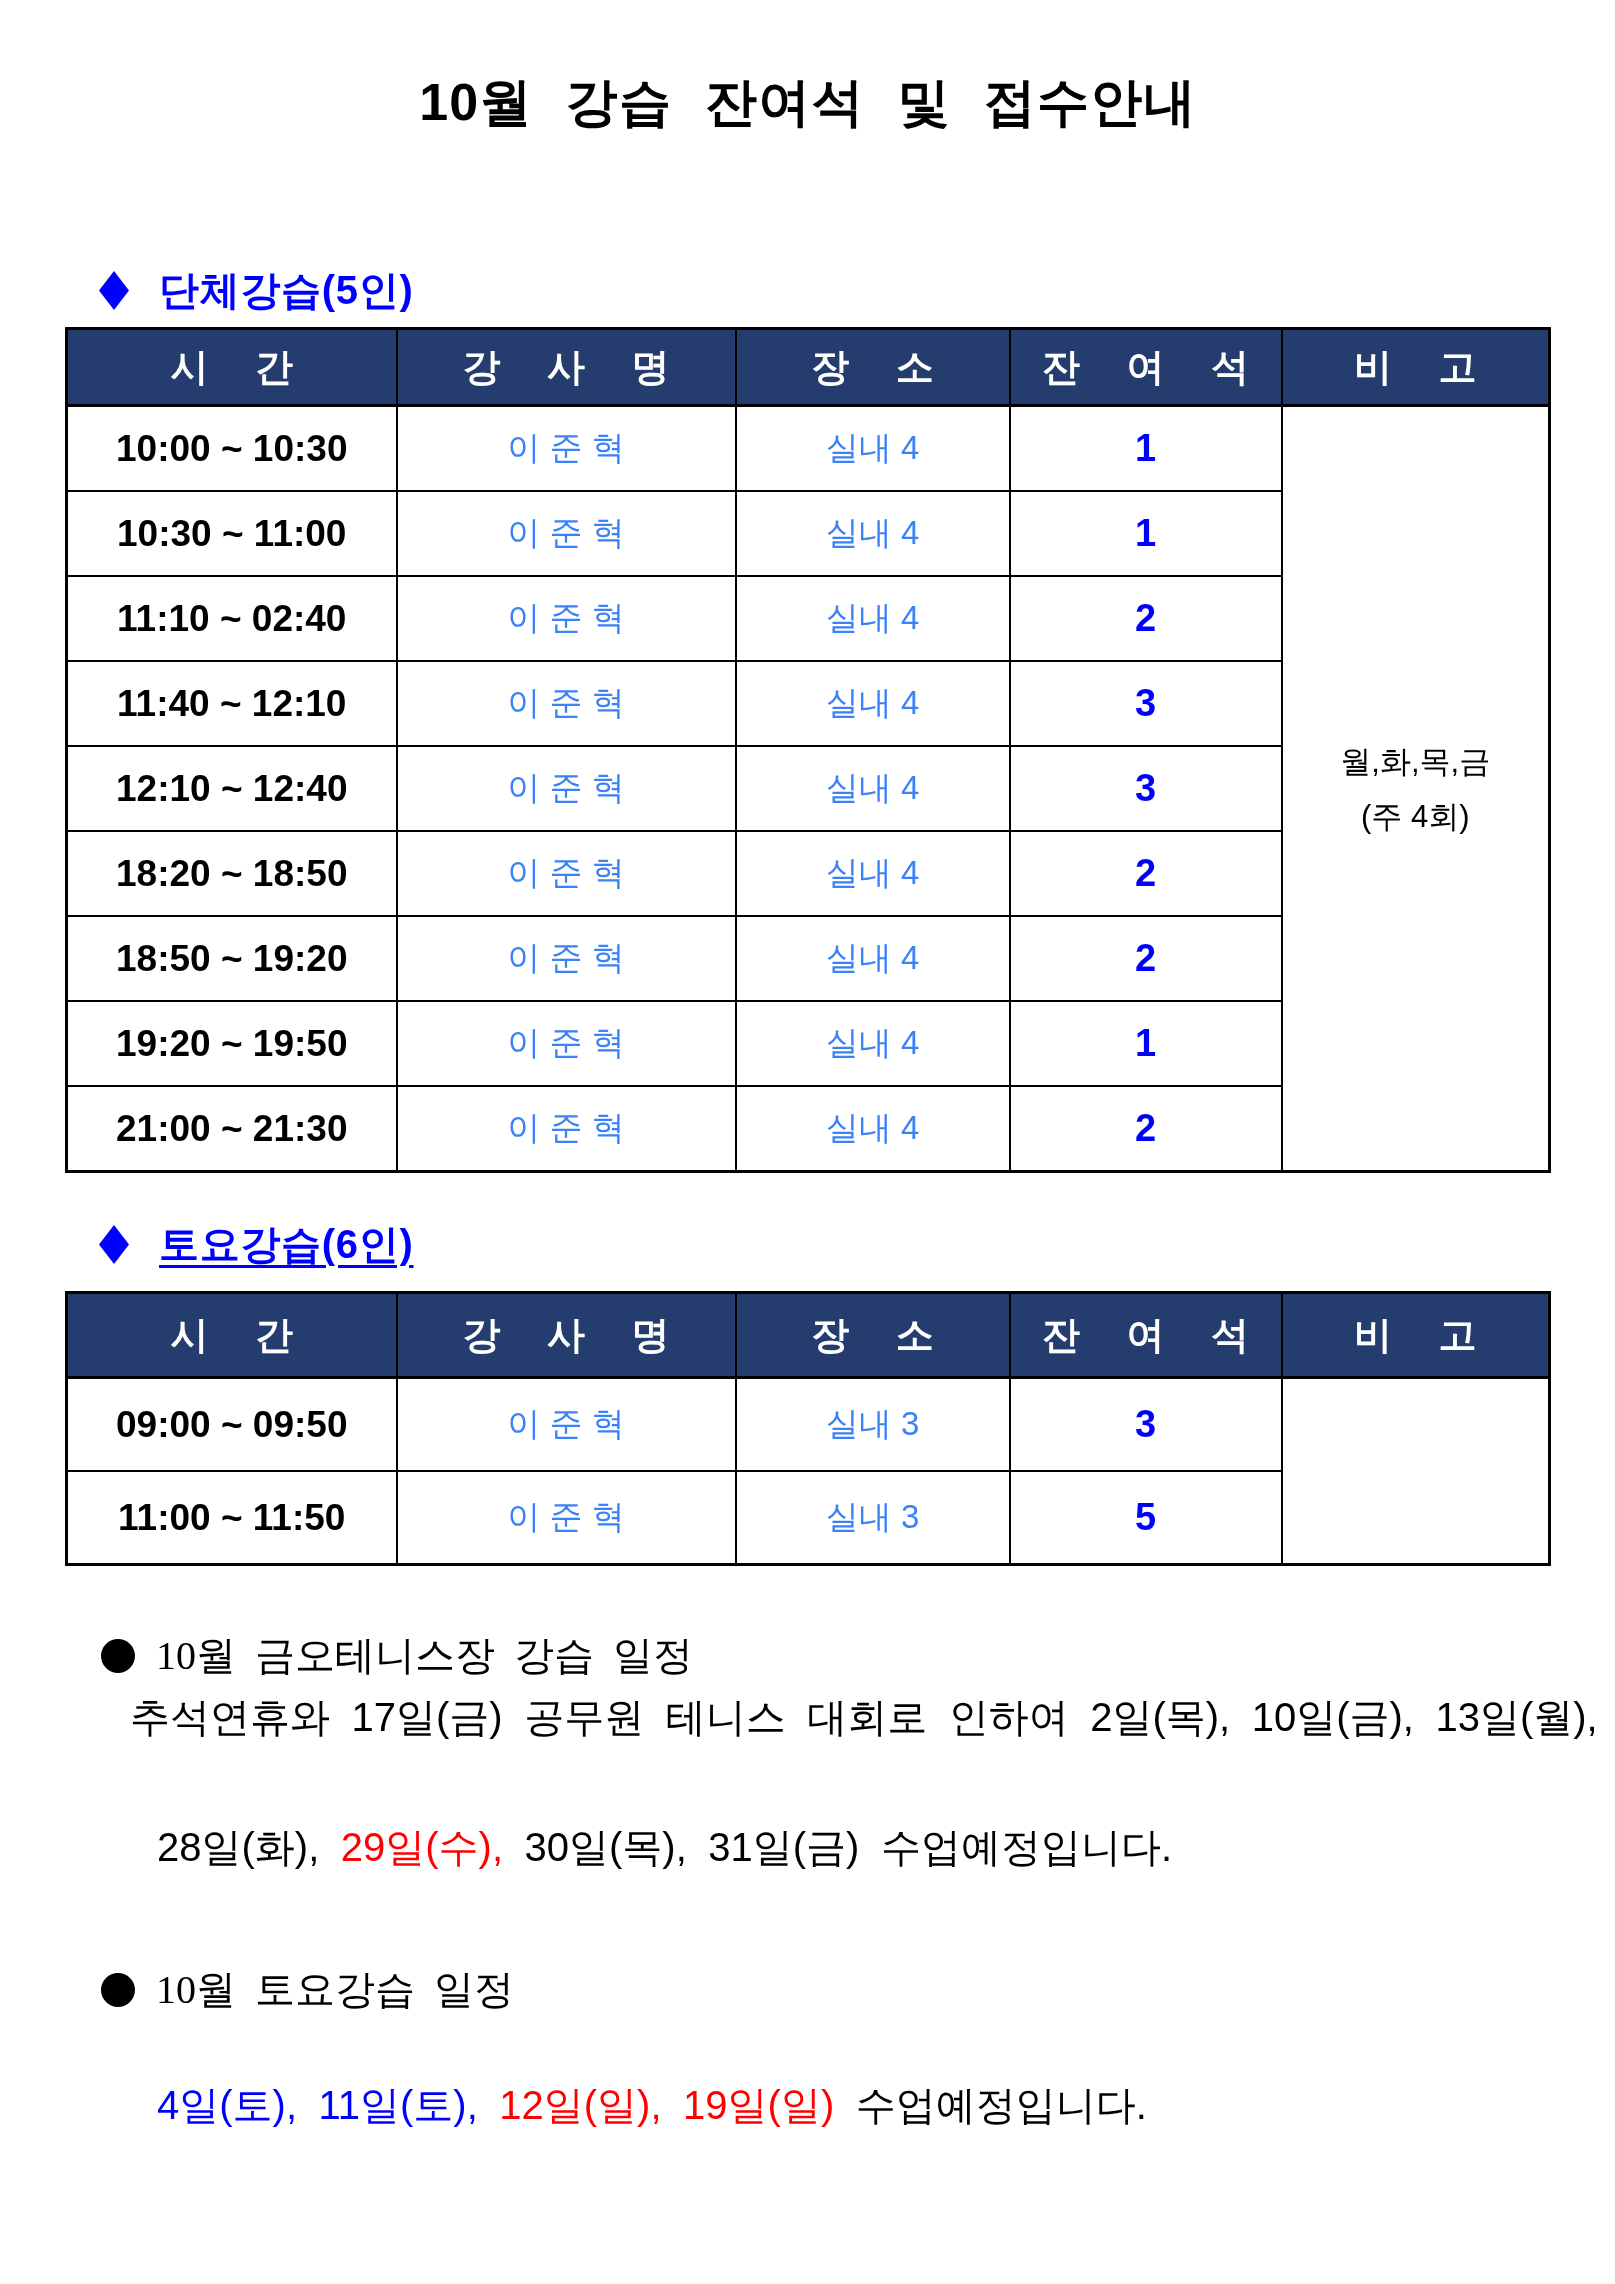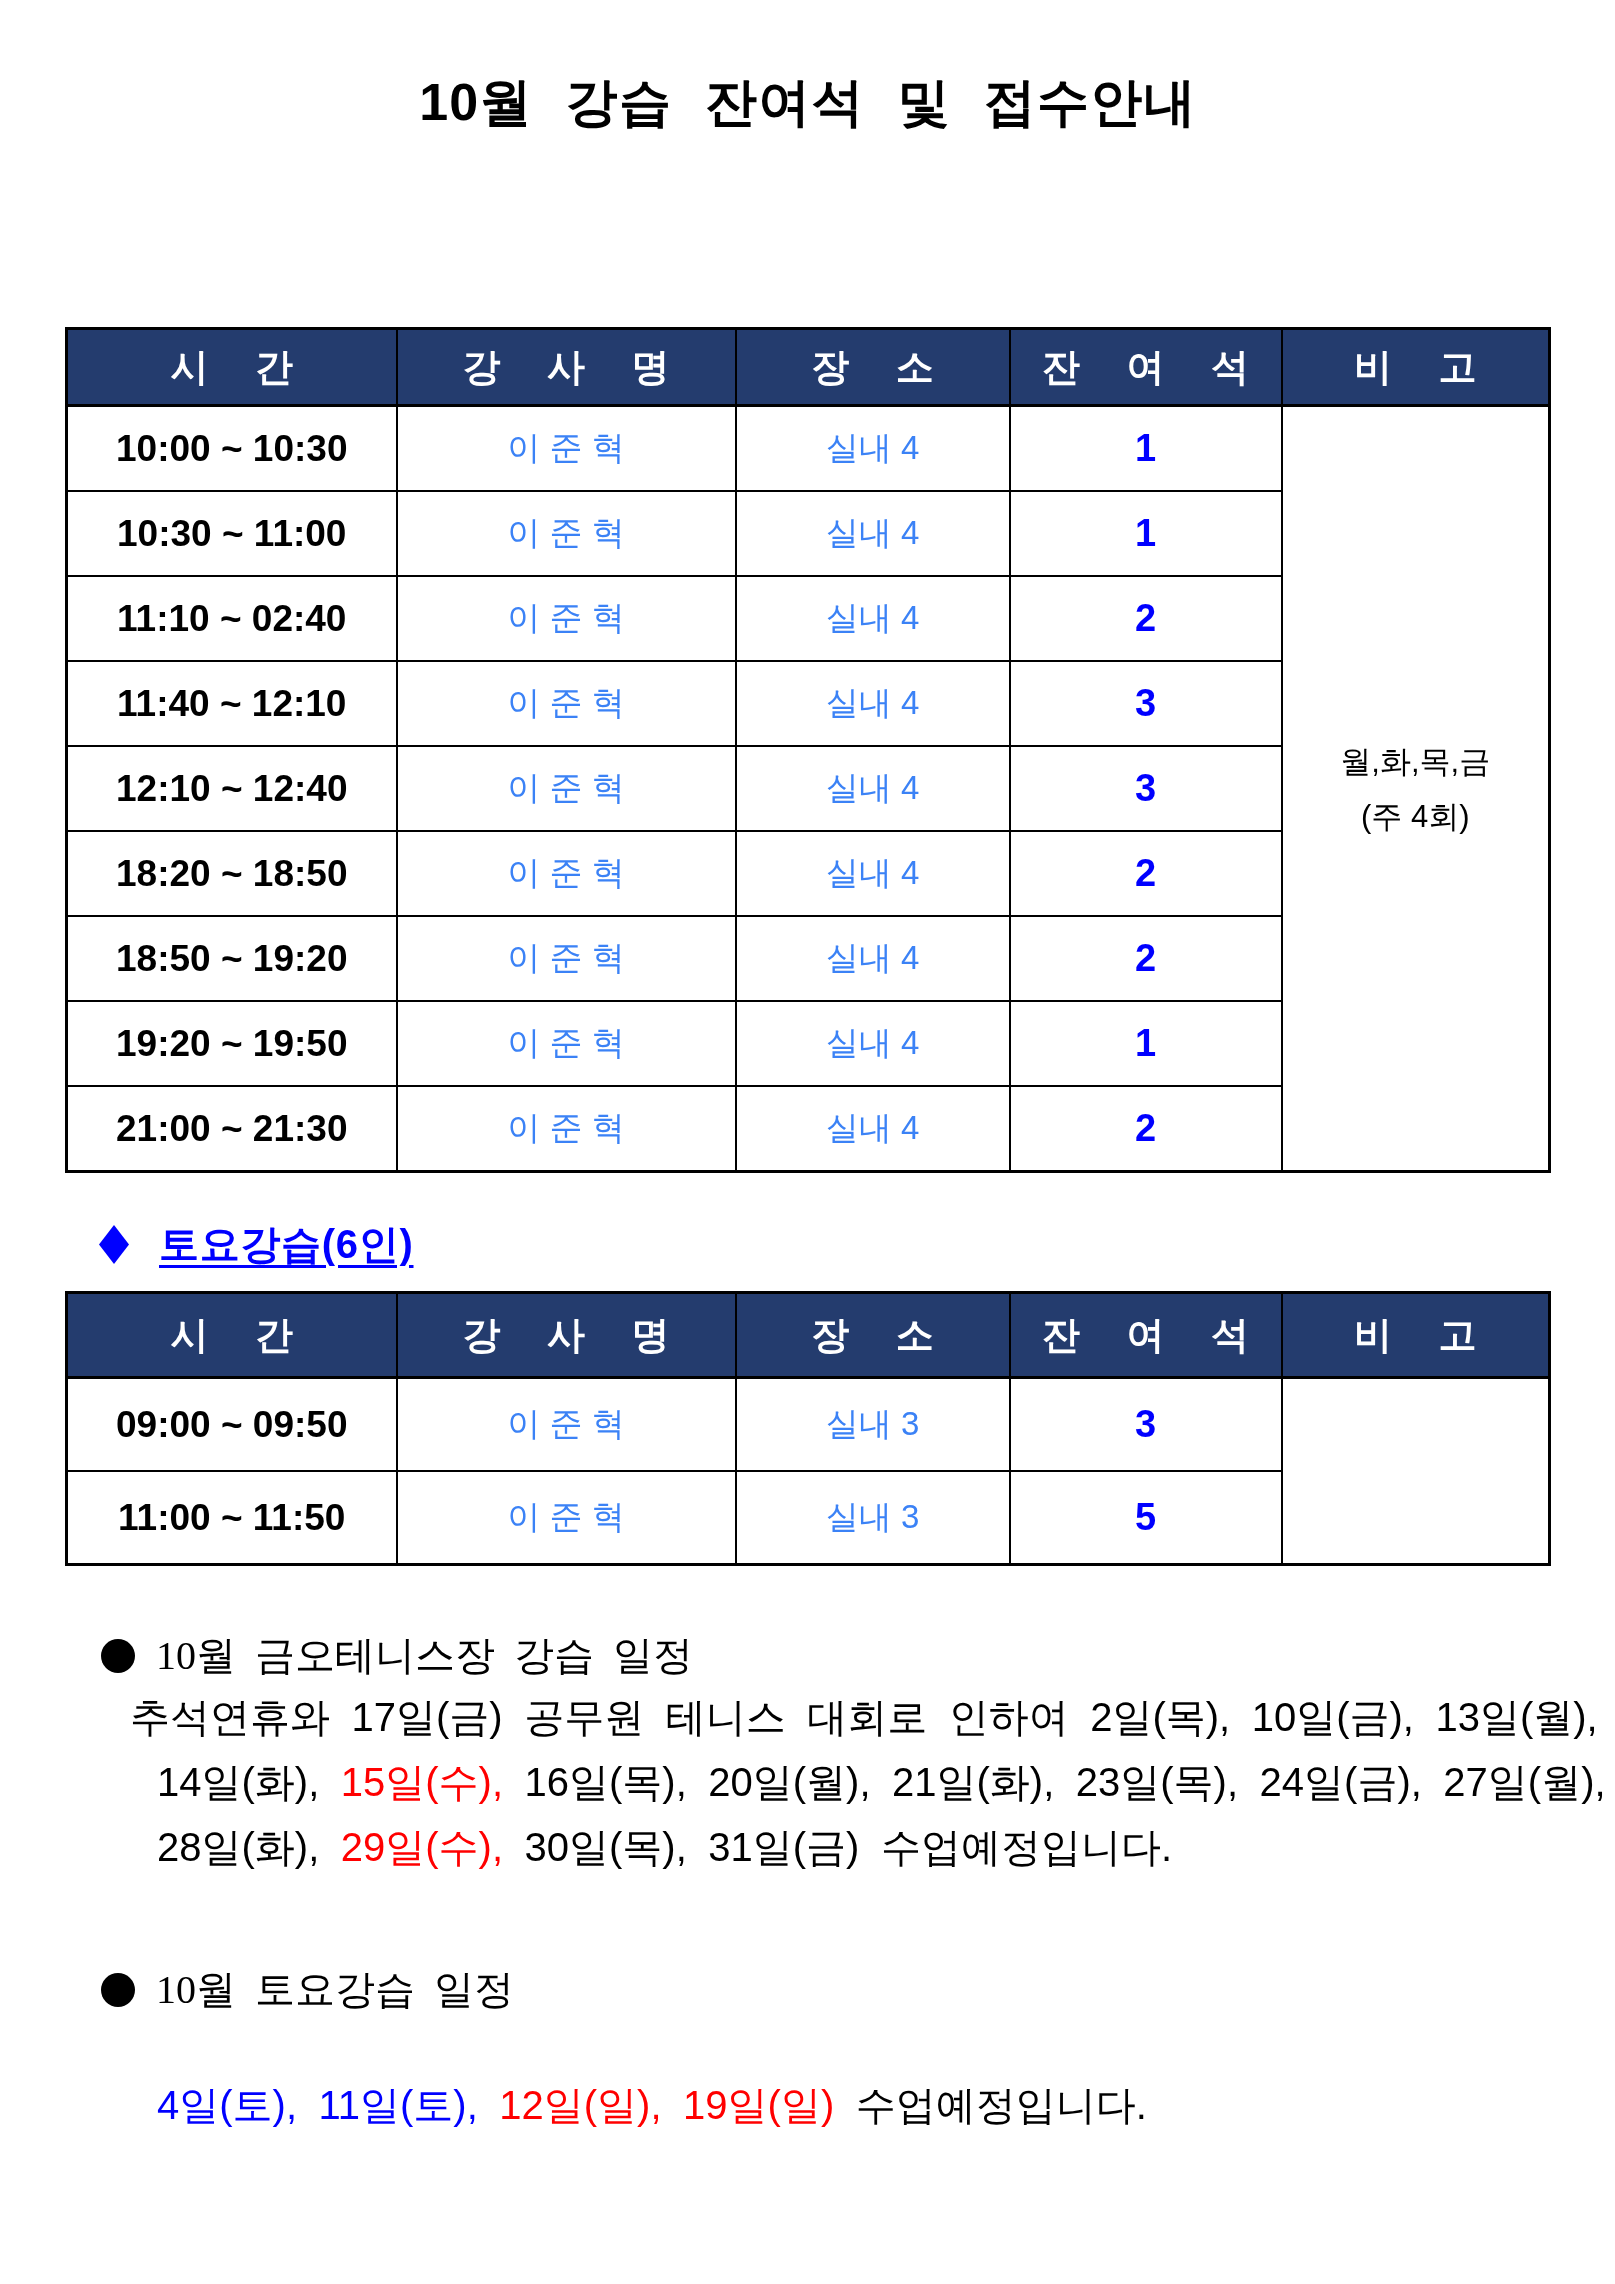--- a/index.html
+++ b/index.html
@@ -53,20 +53,24 @@
   #n2-l0{top:2015px;left:138px;}
   #n2-l1{top:2078px;left:157px;}
 </style>
 </head>
 <body>
 
 <div id="page">
 
   <div class="doc-title">10월 강습 잔여석 및 접수안내</div>
 
+  <div class="section-head" id="sec1-head">
+    <span class="diamond"></span>
+    <span class="section-label">단체강습(5인)</span>
+  </div>
 
   <table class="sched" id="table1">
     <colgroup>
       <col style="width:330px">
         <col style="width:339px">
         <col style="width:274px">
       <col style="width:272px">
         <col style="width:268px">
     </colgroup>
     <thead>
@@ -179,23 +183,20 @@
     </tbody>
   </table>
 
   <div class="notice-head" id="n1-head">
     <span class="bullet"></span>
     <span class="head-text">10월 금오테니스장 강습 일정</span>
   </div>
   <div class="notice-line" id="n1-l0">
     <span style="color: rgb(0, 0, 0);">추석연휴와 17일(금) 공무원 테니스 대회로 인하여 2일(목), 10일(금), 13일(월),</span>
   </div>
-  <div class="notice-line" id="n1-l1">
-    <span style="color: rgb(0, 0, 0);">14일(화), </span><span style="color: rgb(255, 0, 0);">15일(수),</span><span style="color: rgb(0, 0, 0);"> 16일(목), 20일(월), 21일(화), 23일(목), 24일(금), 27일(월),</span>
-  </div>
   <div class="notice-line" id="n1-l2">
     <span style="color: rgb(0, 0, 0);">28일(화), </span><span style="color: rgb(255, 0, 0);">29일(수),</span><span style="color: rgb(0, 0, 0);"> 30일(목), 31일(금) 수업예정입니다.</span>
   </div>
 
   <div class="notice-head" id="n2-head">
     <span class="bullet"></span>
     <span class="head-text">10월 토요강습 일정</span>
   </div>
   <div class="notice-line" id="n2-l1">
     <span style="color: rgb(0, 0, 255);">4일(토), 11일(토),</span><span style="color: rgb(255, 0, 0);"> 12일(일), 19일(일)</span><span style="color: rgb(0, 0, 0);"> 수업예정입니다.</span>

